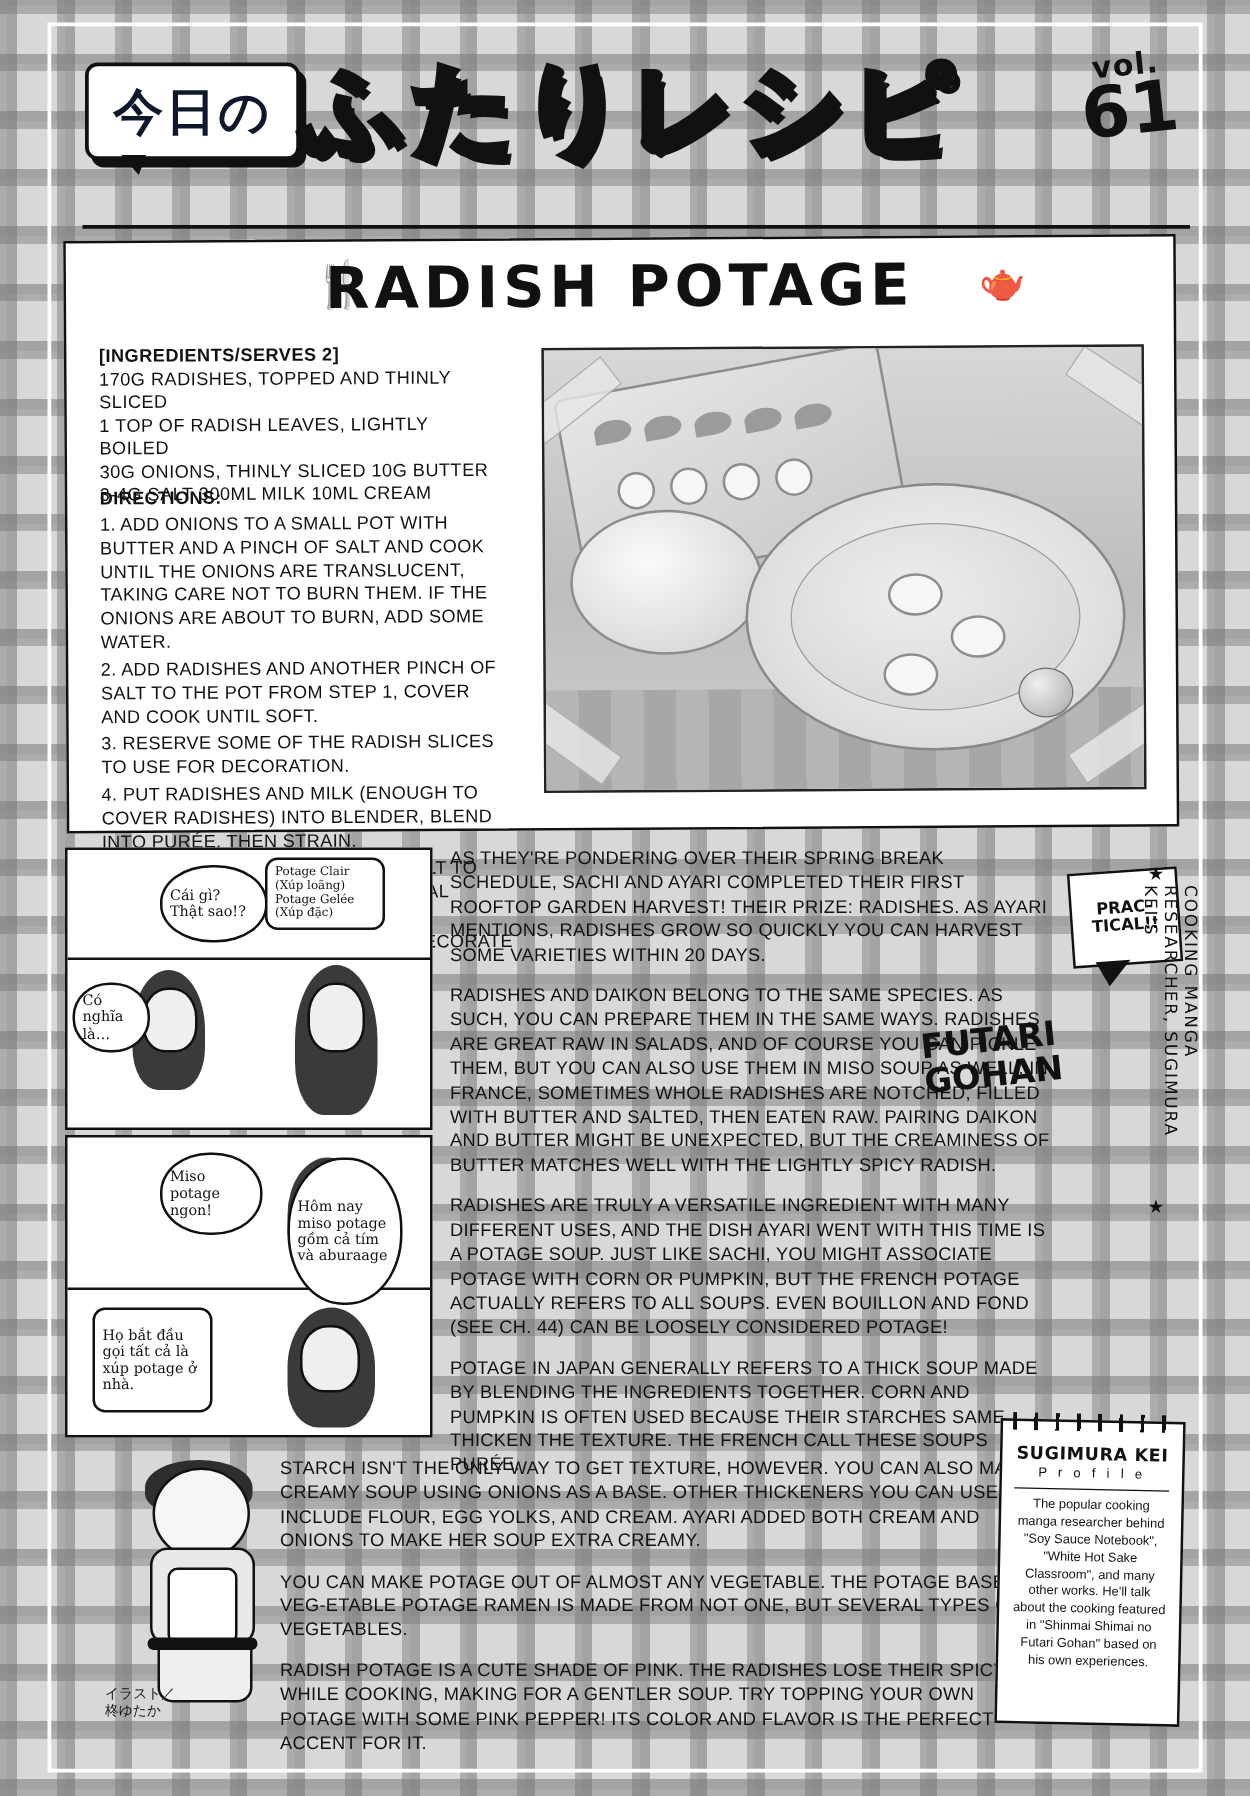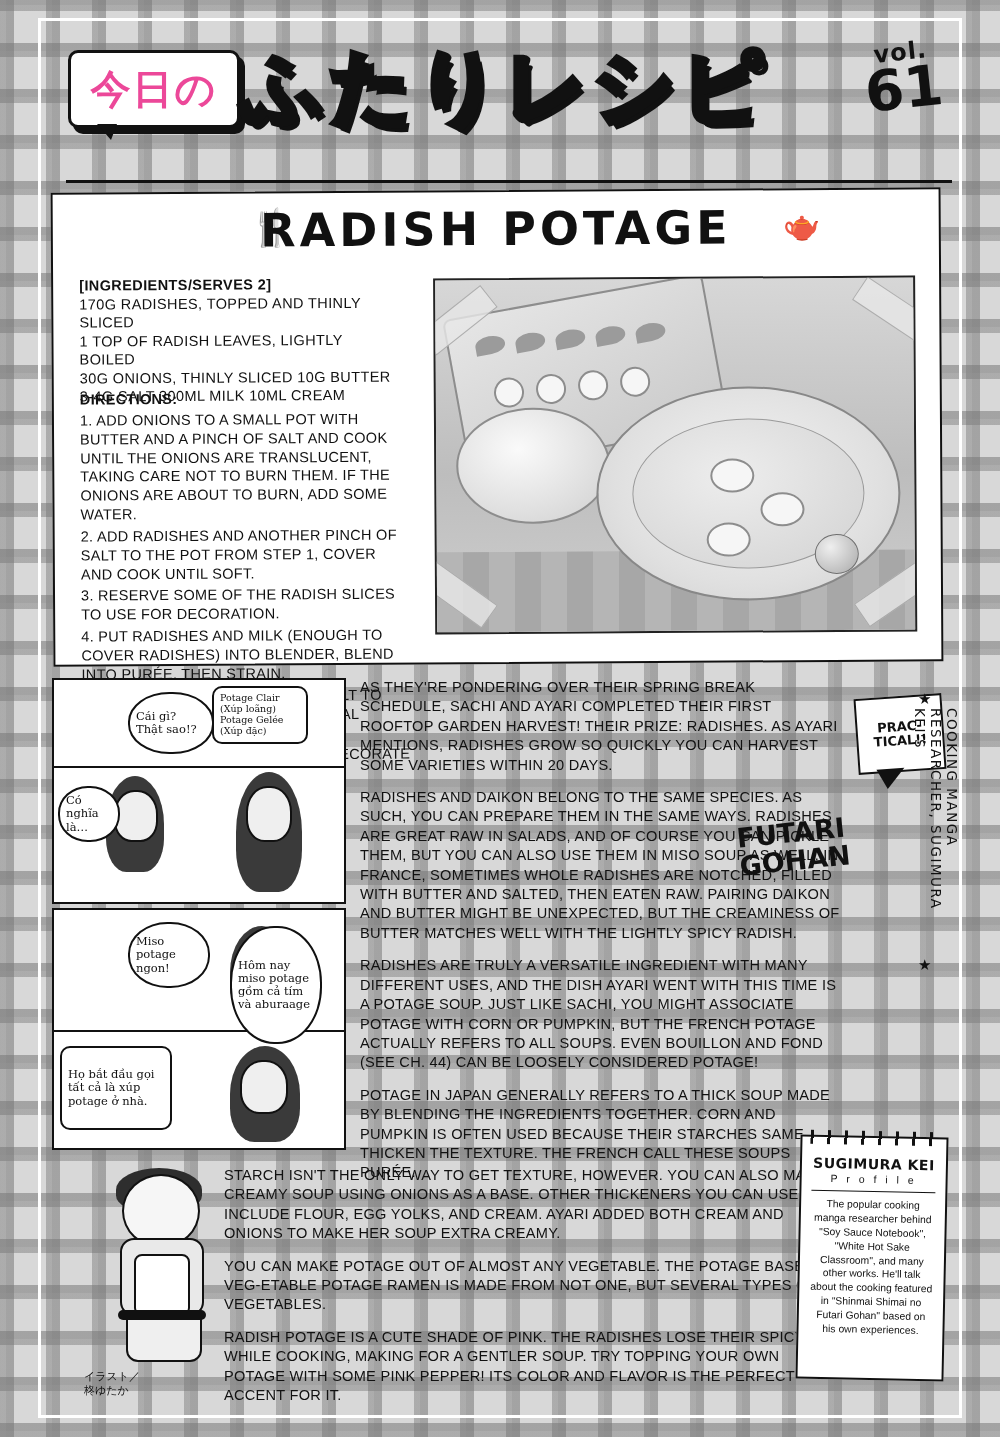--- a/index.html
+++ b/index.html
@@ -21,21 +21,21 @@
   }
   .page{
     position:absolute;left:38px;top:18px;width:924px;height:1400px;
   }
   
   .masthead{position:absolute;left:14px;top:0;width:900px;height:170px;}
   .logo-box{
     position:absolute;left:16px;top:32px;width:166px;height:72px;
     background:#fff;border:3px solid #111;border-radius:10px;
     display:flex;align-items:center;justify-content:center;
-    font-family:"DejaVu Sans",sans-serif;font-weight:bold;font-size:40px;color:#ec4899;
+    font-family:"DejaVu Sans",sans-serif;font-weight:bold;font-size:40px;color:#0f172a;
     letter-spacing:2px;
     box-shadow:5px 6px 0 #111;
   }
   .logo-box:after{
     content:"";position:absolute;left:26px;bottom:-15px;width:0;height:0;
     border-left:14px solid transparent;border-right:6px solid transparent;border-top:16px solid #111;
   }
   .logo-main{
     position:absolute;left:190px;top:14px;width:650px;height:110px;
     font-family:"DejaVu Sans",sans-serif;font-weight:bold;font-size:80px;color:#7f1d1d;
@@ -283,21 +283,21 @@
   </div>
 
   <div class="strip strip2">
     <div class="panelline" style="left:0;top:120px;width:100%;height:2px;"></div>
     <div class="hair" style="left:176px;top:16px;width:64px;height:92px;"></div>
     <div class="figure" style="left:186px;top:30px;width:42px;height:48px;"></div>
     <div class="hair" style="left:176px;top:136px;width:70px;height:96px;"></div>
     <div class="figure" style="left:186px;top:150px;width:44px;height:50px;"></div>
     <div class="bubble" style="left:74px;top:12px;width:82px;height:66px;">Miso potage ngon!</div>
     <div class="bubble" style="left:176px;top:16px;width:92px;height:118px;">Hôm nay miso potage gồm cả tím và aburaage</div>
-    <div class="bubble rect" style="left:6px;top:136px;width:112px;height:84px;">Họ bắt đầu gọi tất cả là xúp potage ở nhà.</div>
+    <div class="bubble rect" style="left:20px;top:136px;width:96px;height:84px;">Họ bắt đầu gọi tất cả là xúp potage ở nhà.</div>
   </div>
 
   <div class="essay">
     <p>AS THEY'RE PONDERING OVER THEIR SPRING BREAK SCHEDULE, SACHI AND AYARI COMPLETED THEIR FIRST ROOFTOP GARDEN HARVEST! THEIR PRIZE: RADISHES. AS AYARI MENTIONS, RADISHES GROW SO QUICKLY YOU CAN HARVEST SOME VARIETIES WITHIN 20 DAYS.</p>
     <p>RADISHES AND DAIKON BELONG TO THE SAME SPECIES. AS SUCH, YOU CAN PREPARE THEM IN THE SAME WAYS. RADISHES ARE GREAT RAW IN SALADS, AND OF COURSE YOU CAN PICKLE THEM, BUT YOU CAN ALSO USE THEM IN MISO SOUP AS WELL. IN FRANCE, SOMETIMES WHOLE RADISHES ARE NOTCHED,  FILLED WITH BUTTER AND SALTED, THEN EATEN RAW. PAIRING DAIKON AND BUTTER MIGHT BE UNEXPECTED, BUT THE CREAMINESS OF BUTTER MATCHES WELL WITH THE LIGHTLY SPICY RADISH.</p>
     <p>RADISHES ARE TRULY A VERSATILE INGREDIENT WITH MANY DIFFERENT USES, AND THE DISH AYARI WENT WITH THIS TIME IS A POTAGE SOUP. JUST LIKE SACHI, YOU MIGHT ASSOCIATE POTAGE WITH CORN OR PUMPKIN, BUT THE FRENCH POTAGE ACTUALLY REFERS TO ALL SOUPS. EVEN BOUILLON AND FOND (SEE CH. 44) CAN BE LOOSELY CONSIDERED POTAGE!</p>
     <p>POTAGE IN JAPAN GENERALLY REFERS TO A THICK SOUP MADE BY BLENDING THE INGREDIENTS TOGETHER. CORN AND PUMPKIN IS OFTEN USED BECAUSE THEIR STARCHES SAME THICKEN THE TEXTURE. THE FRENCH CALL THESE SOUPS PURÉE.</p>
   </div>
 
   <div class="essay2">
@@ -321,17 +321,17 @@
   </div>
 
   <div class="chibi">
     <div class="hairtop"></div>
     <div class="head"></div>
     <div class="body"></div>
     <div class="apron"></div>
     <div class="lid"></div>
     <div class="pot"></div>
   </div>
-  <div class="illust-credit" style="white-space:pre-line;margin-top:22px;">イラスト／
+  <div class="illust-credit" style="white-space:pre-line;">イラスト／
 柊ゆたか</div>
 
   <div class="border-frame"></div>
 </div>
 
 </body></html>

